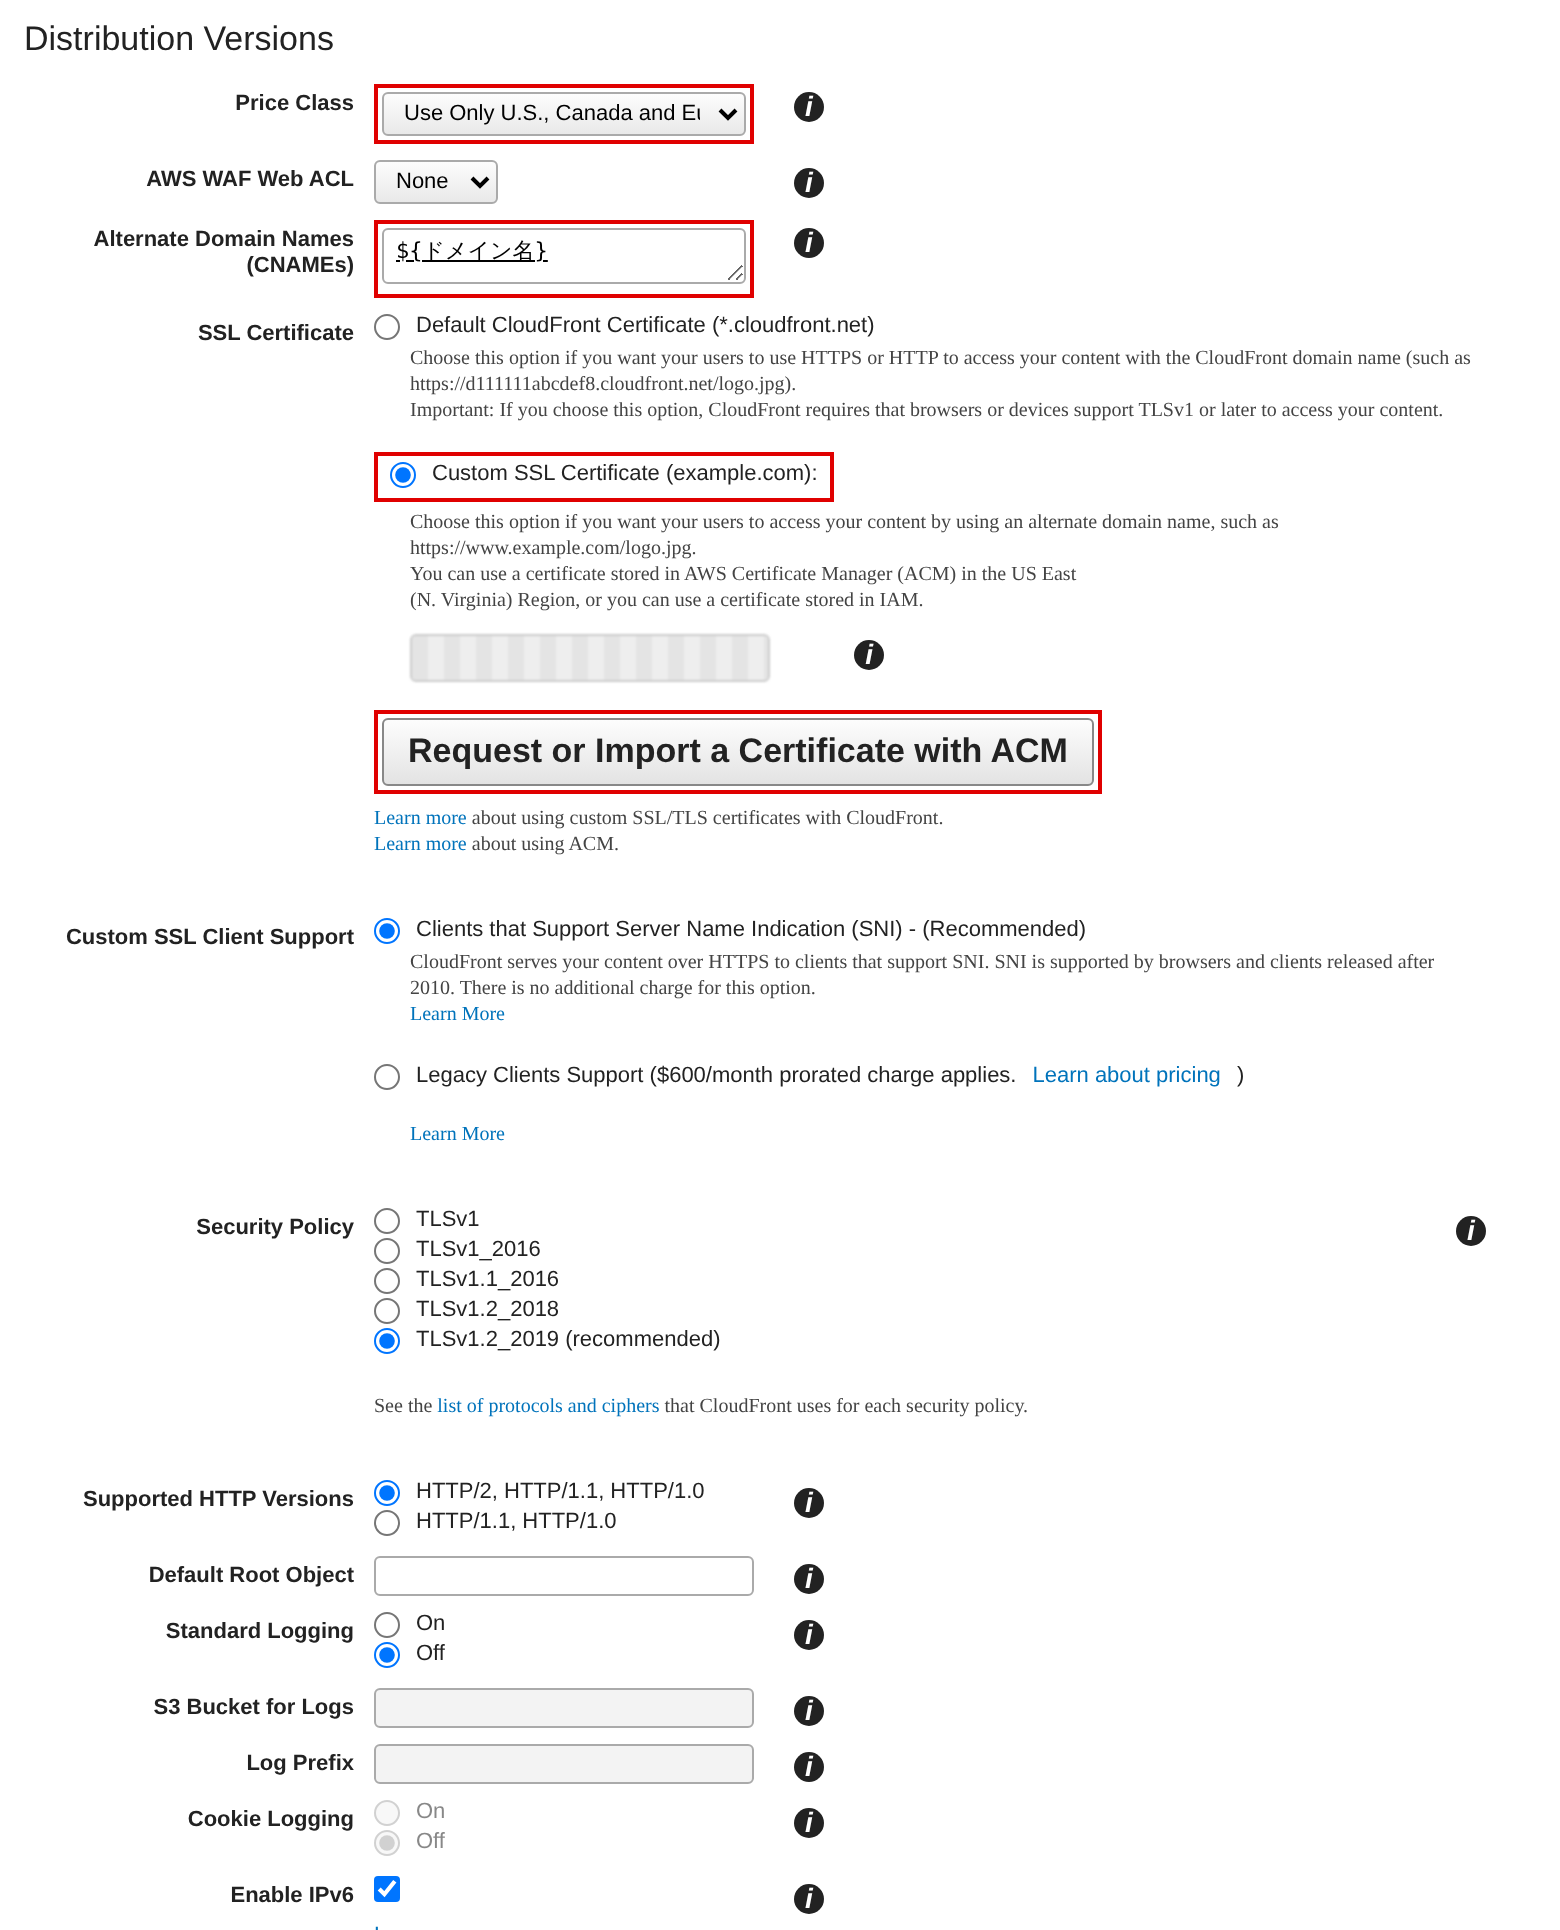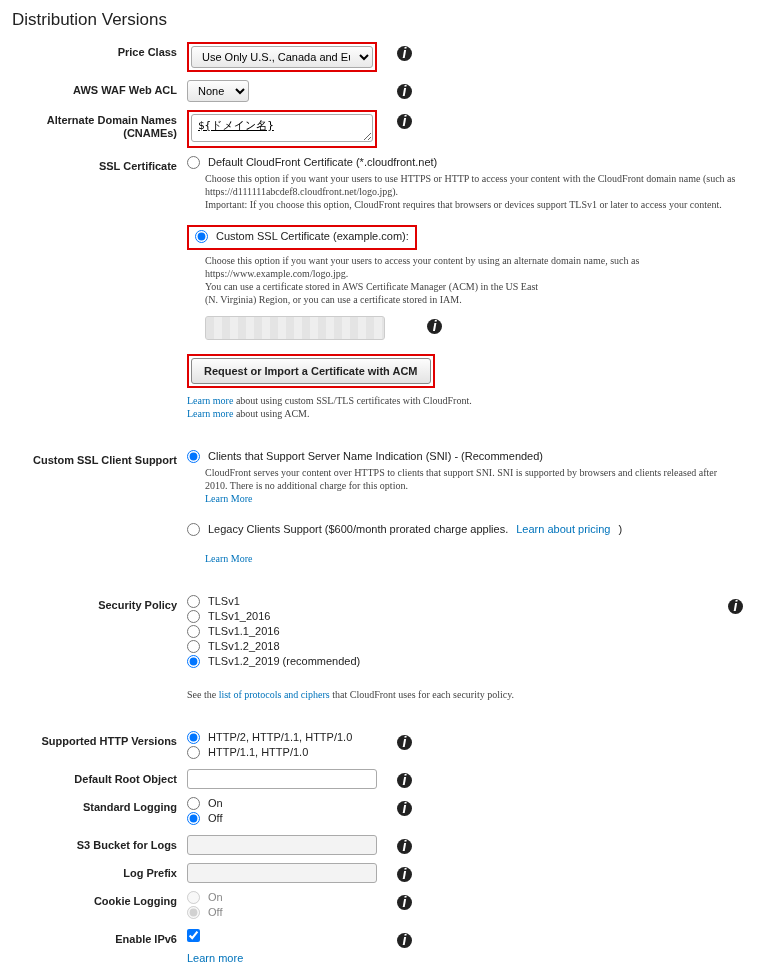--- a/index.html
+++ b/index.html
@@ -15,21 +15,21 @@
   .info-icon { display:inline-block; width:15px; height:15px; background:#222; color:#fff; border-radius:50%; text-align:center; line-height:15px; font-style: italic; font-family: Georgia, serif; font-size:10px; font-weight:700; }
   .info-icon::before { content:"i"; color:#fff; }
   select, input[type=text], textarea { font-size: 11px; border: 1px solid #aaa; border-radius: 3px; padding: 3px 6px; background: #fff; width: 100%; }
   select { background: linear-gradient(#fdfdfd, #e9e9e9); height: 22px; }
   textarea { resize: both; min-height: 28px; }
   .red-box { border: 2px solid #e00000; padding: 2px; display: inline-block; }
   .help { font-size: 10px; color: #444; line-height: 1.3; margin-top: 3px; font-family: Liberation Serif, serif; }
   .radio-line { display: flex; align-items: flex-start; gap: 8px; margin-bottom: 2px; font-size: 11px; }
   .radio-line input[type=radio], .radio-line input[type=checkbox] { margin: 0; }
   .link { color: #0073bb; text-decoration: none; cursor: pointer; }
-  .btn { font-size: 11px; padding: 6px 12px; border: 1px solid #888; background: linear-gradient(#fdfdfd, #e3e3e3); border-radius: 3px; cursor: pointer; font-weight: 700; color: #222; }
+  .btn { font-size: 17px; padding: 6px 12px; border: 1px solid #888; background: linear-gradient(#fdfdfd, #e3e3e3); border-radius: 3px; cursor: pointer; font-weight: 700; color: #222; }
   .blur-box { width: 180px; height: 24px; background: #f0f0f0; border: 1px solid #ccc; border-radius: 3px; filter: blur(0.5px); display:inline-block; vertical-align:middle; position:relative; }
   .blur-box::after { content:""; position:absolute; inset:0; background: repeating-linear-gradient(90deg, #d8d8d8 0 8px, #ececec 8px 16px); opacity:0.5; }
   .section-gap { margin-top: 30px; }
   .disabled-radio { color: #888; }
 </style>
 </head>
 <body>
 
 <h2>Distribution Versions</h2>
 

